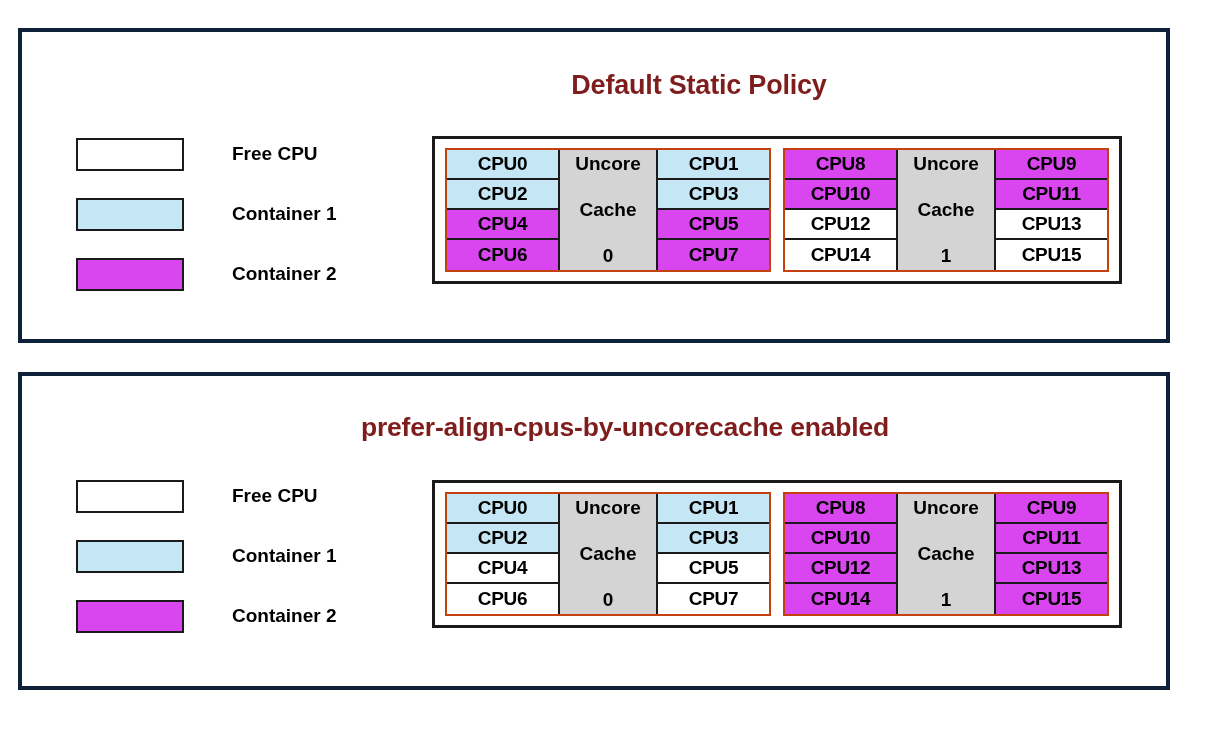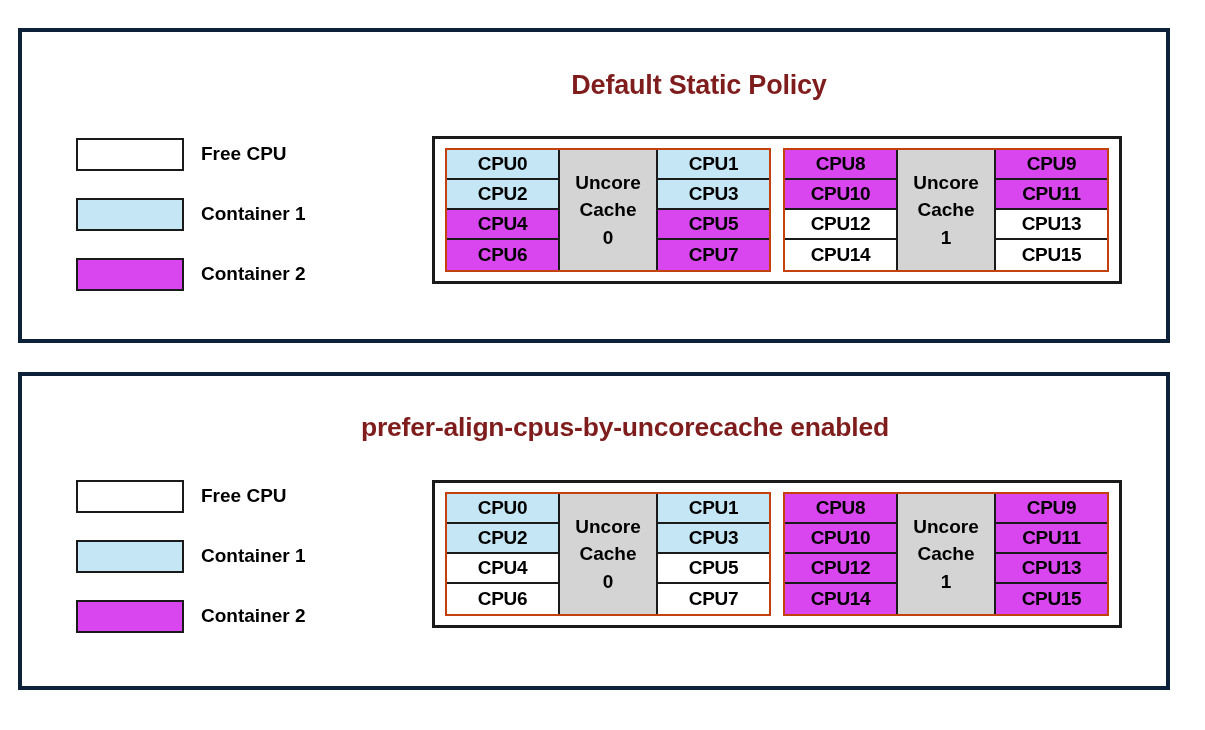--- a/index.html
+++ b/index.html
@@ -63,21 +63,21 @@
     height: 60px;
   }
   .legend-swatch {
     width: 108px;
     height: 33px;
     border: 2.5px solid #1a1a1a;
     box-sizing: border-box;
     flex: 0 0 auto;
   }
   .legend-label {
-    margin-left: 17px;
+    margin-left: 48px;
     font-size: 19px;
     font-weight: bold;
     color: #000000;
     white-space: nowrap;
   }
 
   
   .cpu-frame {
     position: absolute;
     border: 3px solid #1a1a1a;
@@ -120,21 +120,21 @@
   .free       { background: #ffffff; }
   .container1 { background: #c5e6f5; }
   .container2 { background: #d946ef; }
 
   .cache-block {
     width: 96px;
     background: #d4d4d4;
     display: flex;
     flex-direction: column;
     align-items: center;
-    justify-content: center;
+    justify-content: space-between;
     font-size: 19px;
     font-weight: bold;
     color: #000000;
     line-height: 1.45;
     text-align: center;
   }
 </style>
 </head>
 <body>
 

